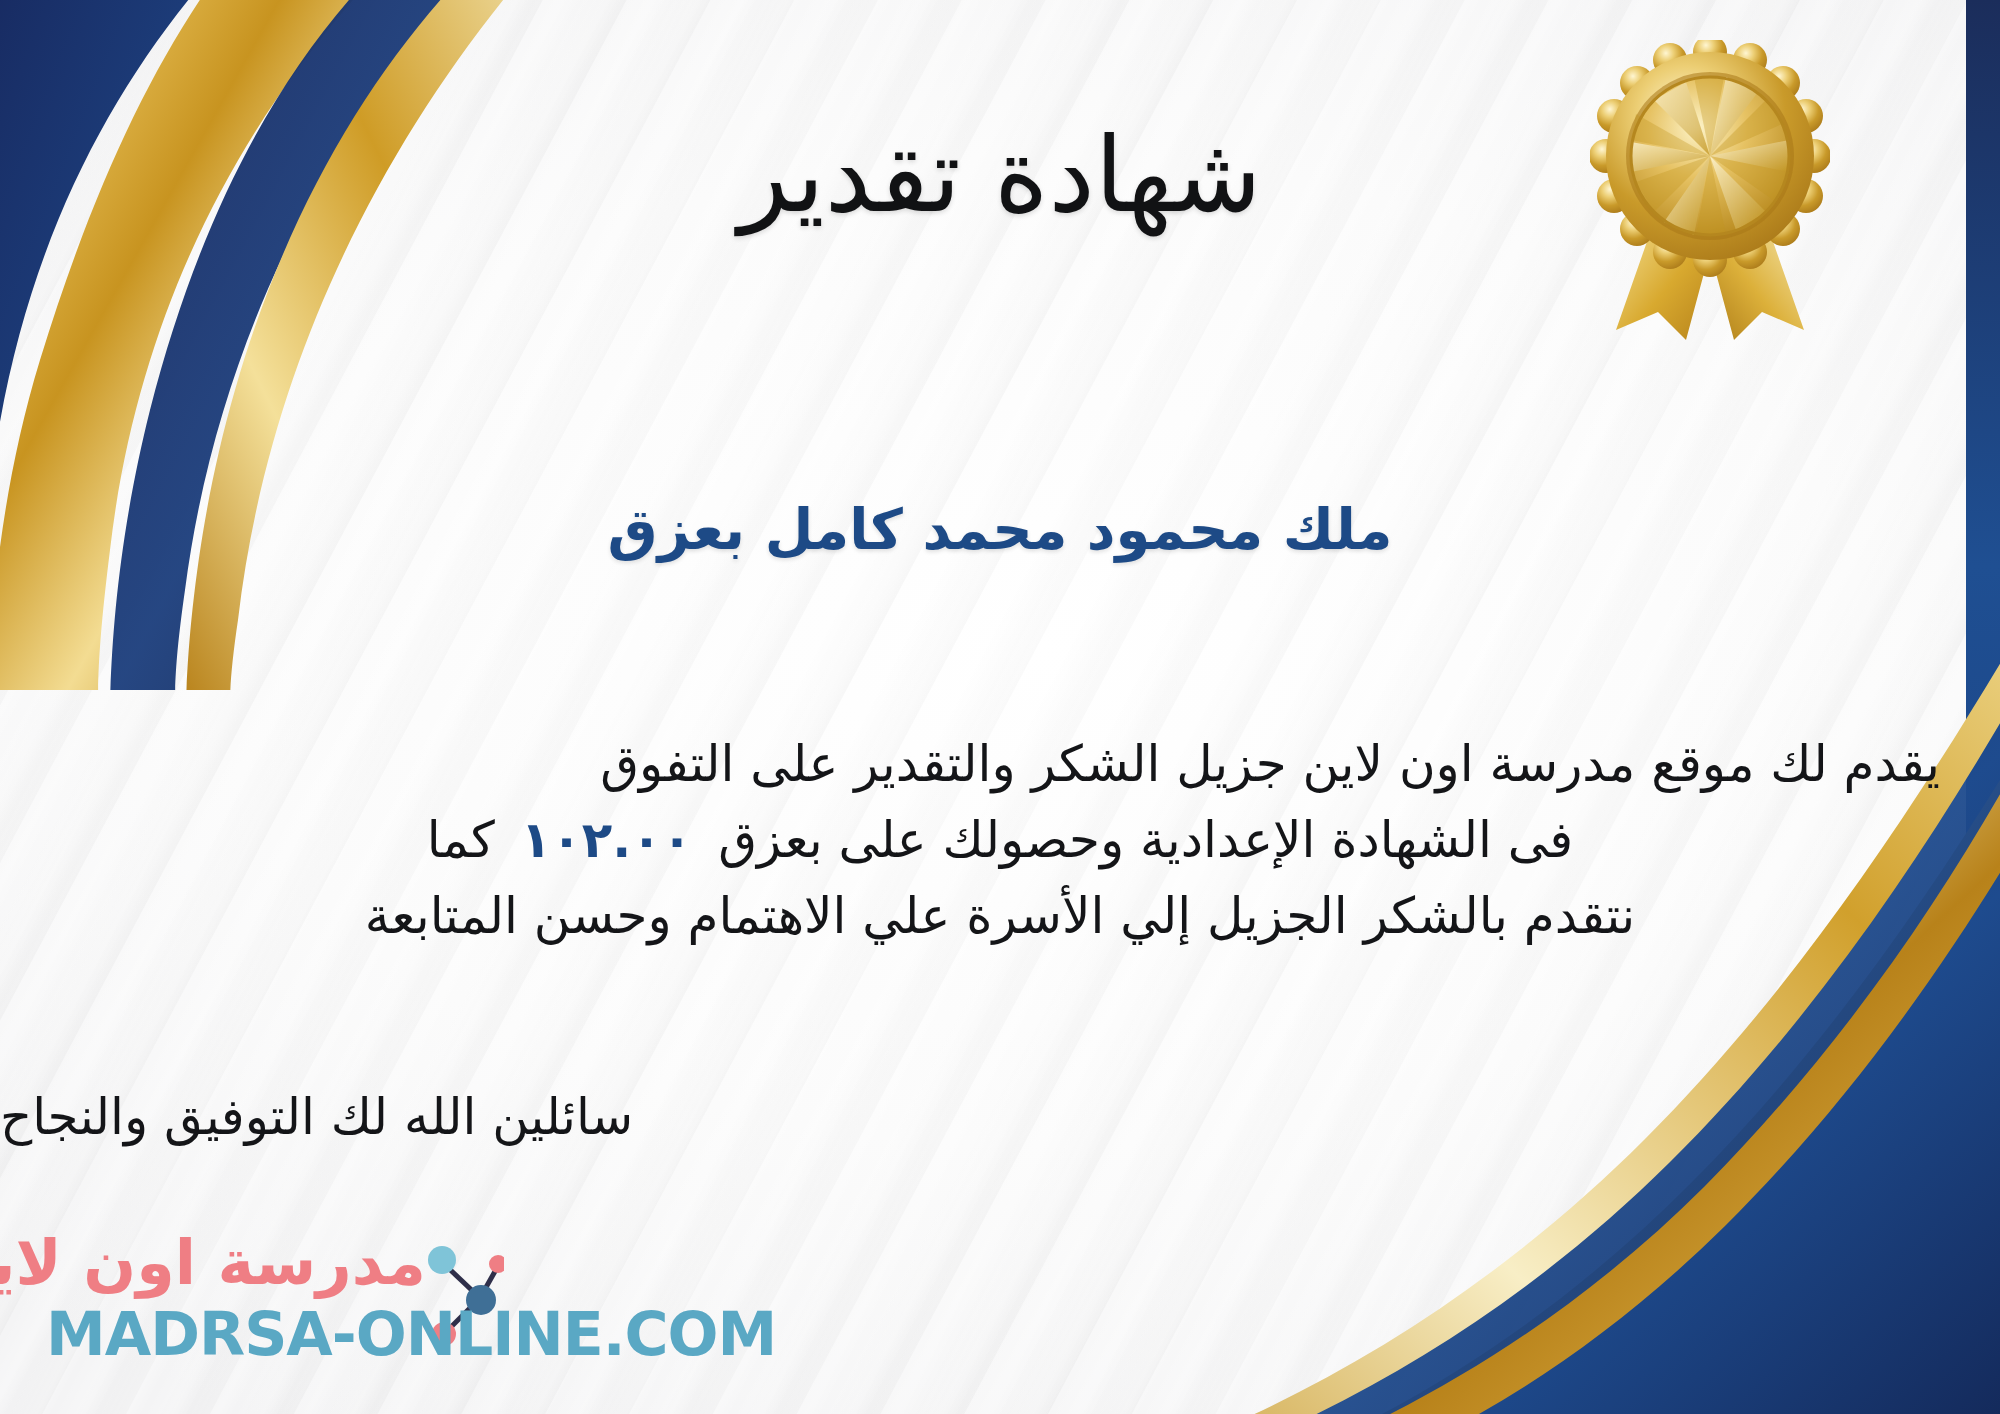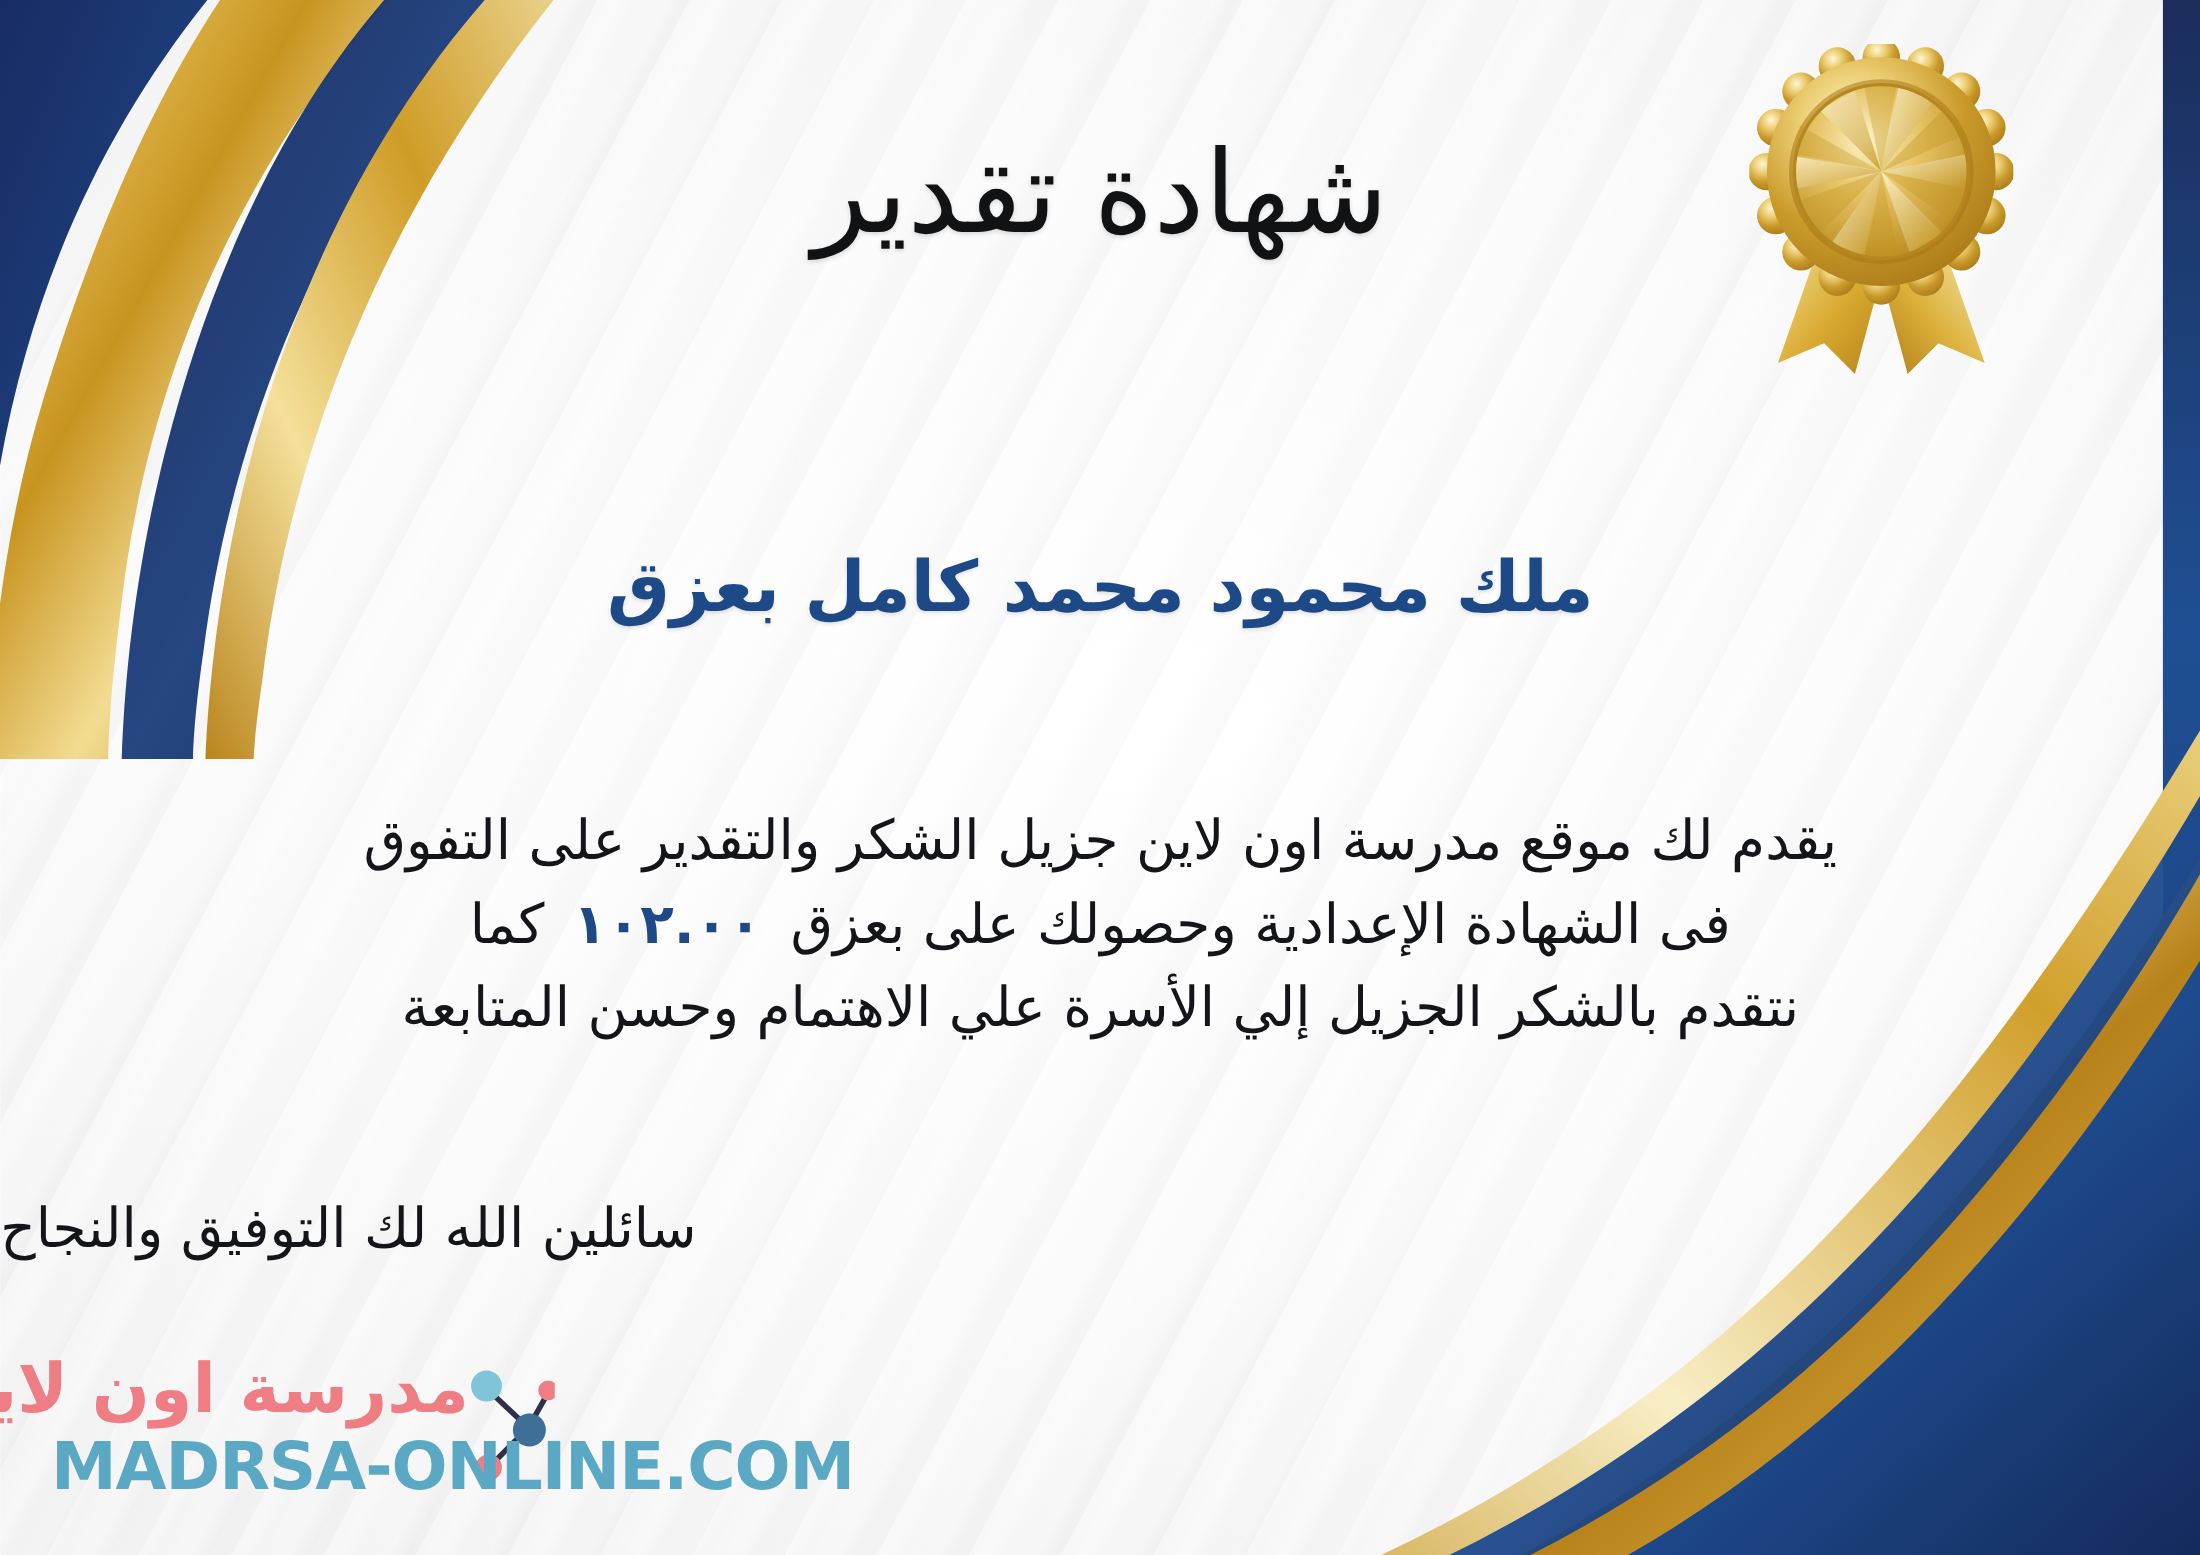--- a/index.html
+++ b/index.html
@@ -73,39 +73,39 @@
     font-weight:400;
     letter-spacing:0px;
     color:#111214;
     line-height:1.1;
     text-shadow:0 2px 5px rgba(0,0,0,.14);
     text-align:center;
   }
   .recipient-name{
     position:absolute;
     top:498px; left:0; right:0;
-    font-size:64px;
+    font-size:56px;
     font-weight:700;
     color:#1d4a86;
     line-height:1.15;
     text-shadow:0 2px 4px rgba(0,0,0,.12);
   }
   .body-block{
     position:absolute;
     top:726px; left:60px; right:60px;
     color:#141518;
     font-size:50px;
     line-height:1.52;
     font-weight:400;
   }
   .body-line{
     display:block;
     white-space:nowrap;
   }
-  .body-line.l1{text-align:center;}
+  .body-line.l1{text-align:right;}
   .body-line.l2{text-align:center;}
   .body-line.l3{text-align:center;}
   .score{
     color:#1d4a86;
     font-weight:700;
     padding:0 26px;
     letter-spacing:1px;
   }
   .wish-line{
     position:absolute;

